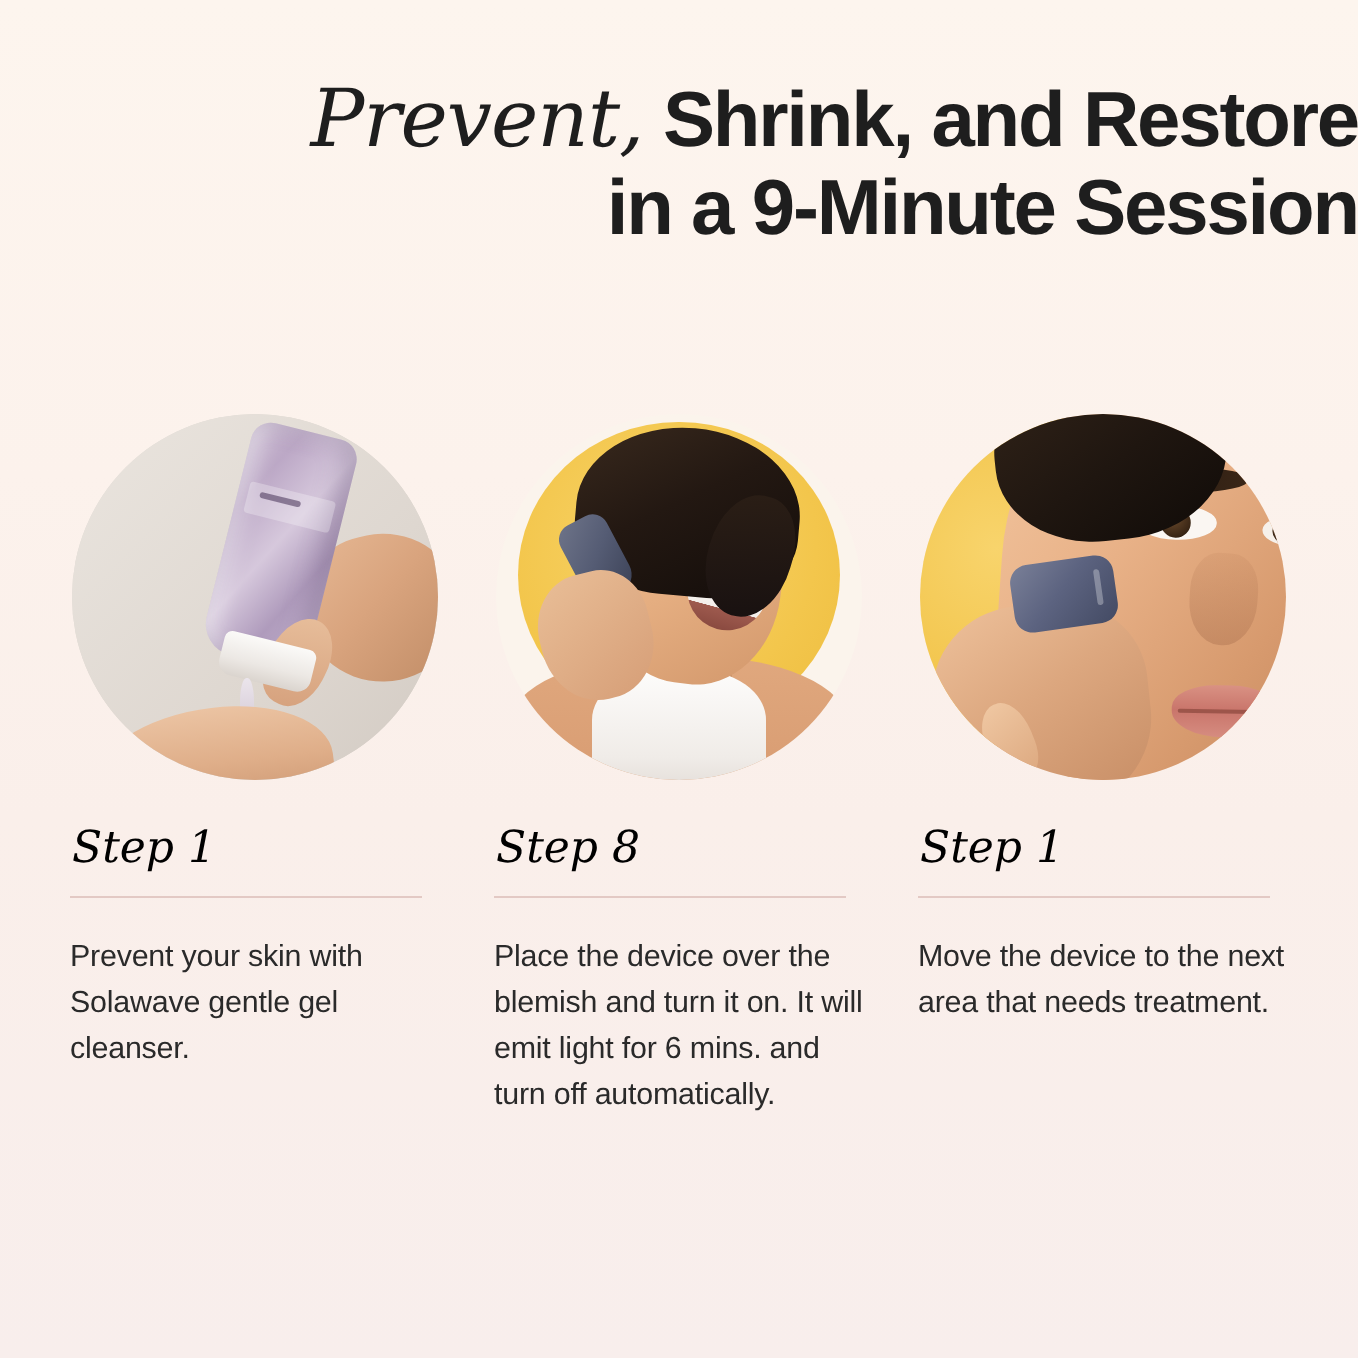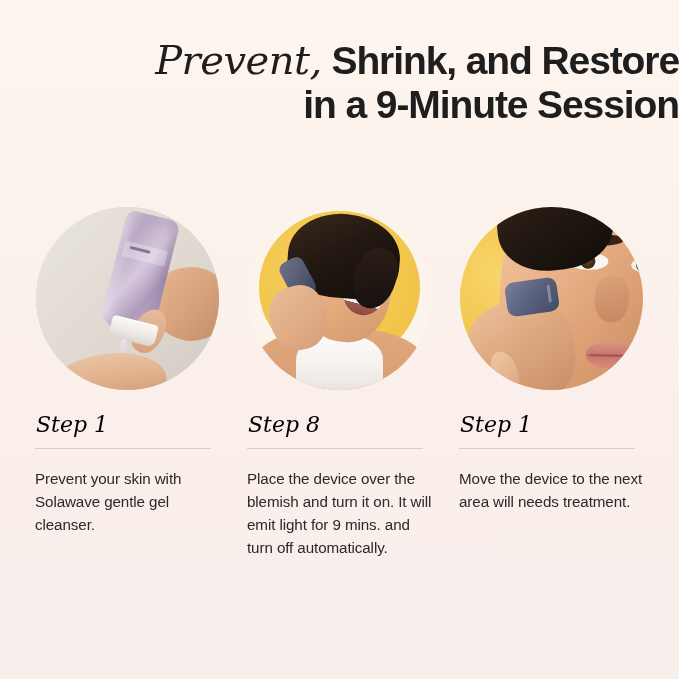--- a/index.html
+++ b/index.html
@@ -568,24 +568,24 @@
 
     <div class="step">
       <div class="step-label">Step 1</div>
       <div class="step-rule"></div>
       <div class="step-body">Prevent your skin with Solawave gentle gel cleanser.</div>
     </div>
 
     <div class="step">
       <div class="step-label">Step 8</div>
       <div class="step-rule"></div>
-      <div class="step-body">Place the device over the blemish and turn it on. It will emit light for 9 mins. and turn off automatically.</div>
+      <div class="step-body">Place the device over the blemish and turn it on. It will emit light for 6 mins. and turn off automatically.</div>
     </div>
 
     <div class="step">
       <div class="step-label">Step 1</div>
       <div class="step-rule"></div>
-      <div class="step-body">Move the device to the next area will needs treatment.</div>
+      <div class="step-body">Move the device to the next area that needs treatment.</div>
     </div>
 
   </div>
 
 </div>
 
 </body></html>

